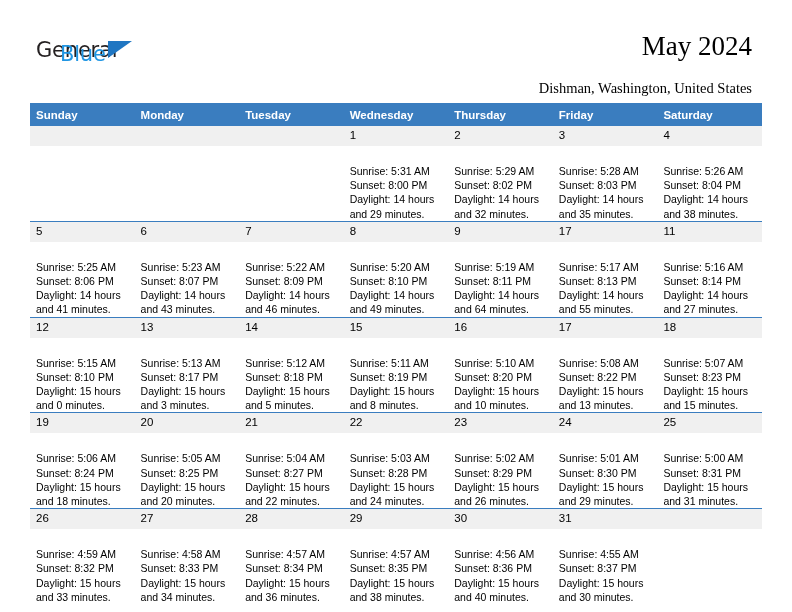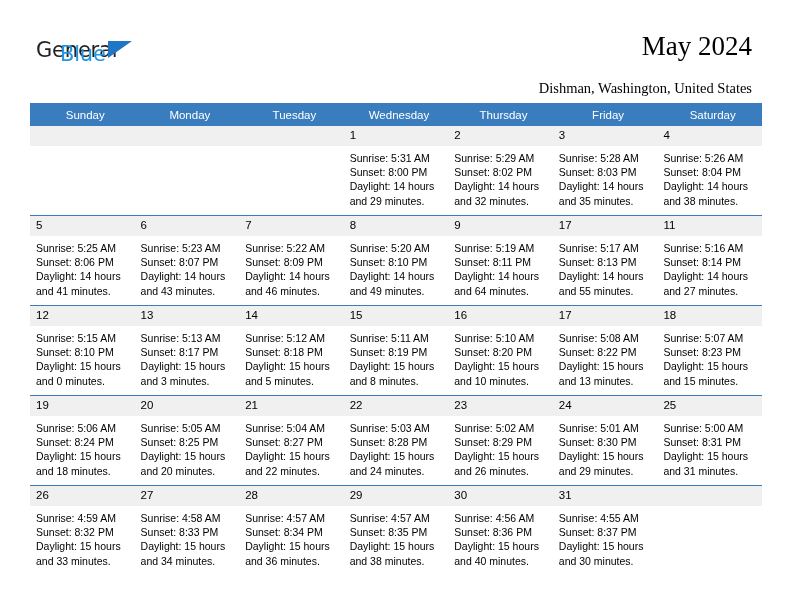--- a/index.html
+++ b/index.html
@@ -93,22 +93,22 @@
     left: 30px;
     top: 103px;
     width: 732px;
     border-collapse: collapse;
     table-layout: fixed;
   }
   .calendar th {
     background: #3a7dbf;
     color: #ffffff;
     font-size: 11.5px;
-    font-weight: normal;
-    text-align: center;
+    font-weight: bold;
+    text-align: left;
     padding: 5px 0 5px 6px;
     height: 13px;
     border: none;
   }
   .weekrow > td {
     vertical-align: top;
     padding: 0;
     border: none;
     border-top: 1px solid #3a7dbf;
     height: 89px;
@@ -121,21 +121,21 @@
     font-size: 11.5px;
     color: #000000;
     padding: 3px 0 4px 6px;
     height: 13px;
     line-height: 13px;
   }
   .daynum.empty {
     color: transparent;
   }
   .details {
-    padding: 5px 6px 0 6px;
+    padding: 18px 6px 0 6px;
     font-size: 10.5px;
     line-height: 14.2px;
     color: #000000;
   }
   .details div {
     white-space: nowrap;
   }
 </style>
 </head>
 <body>

